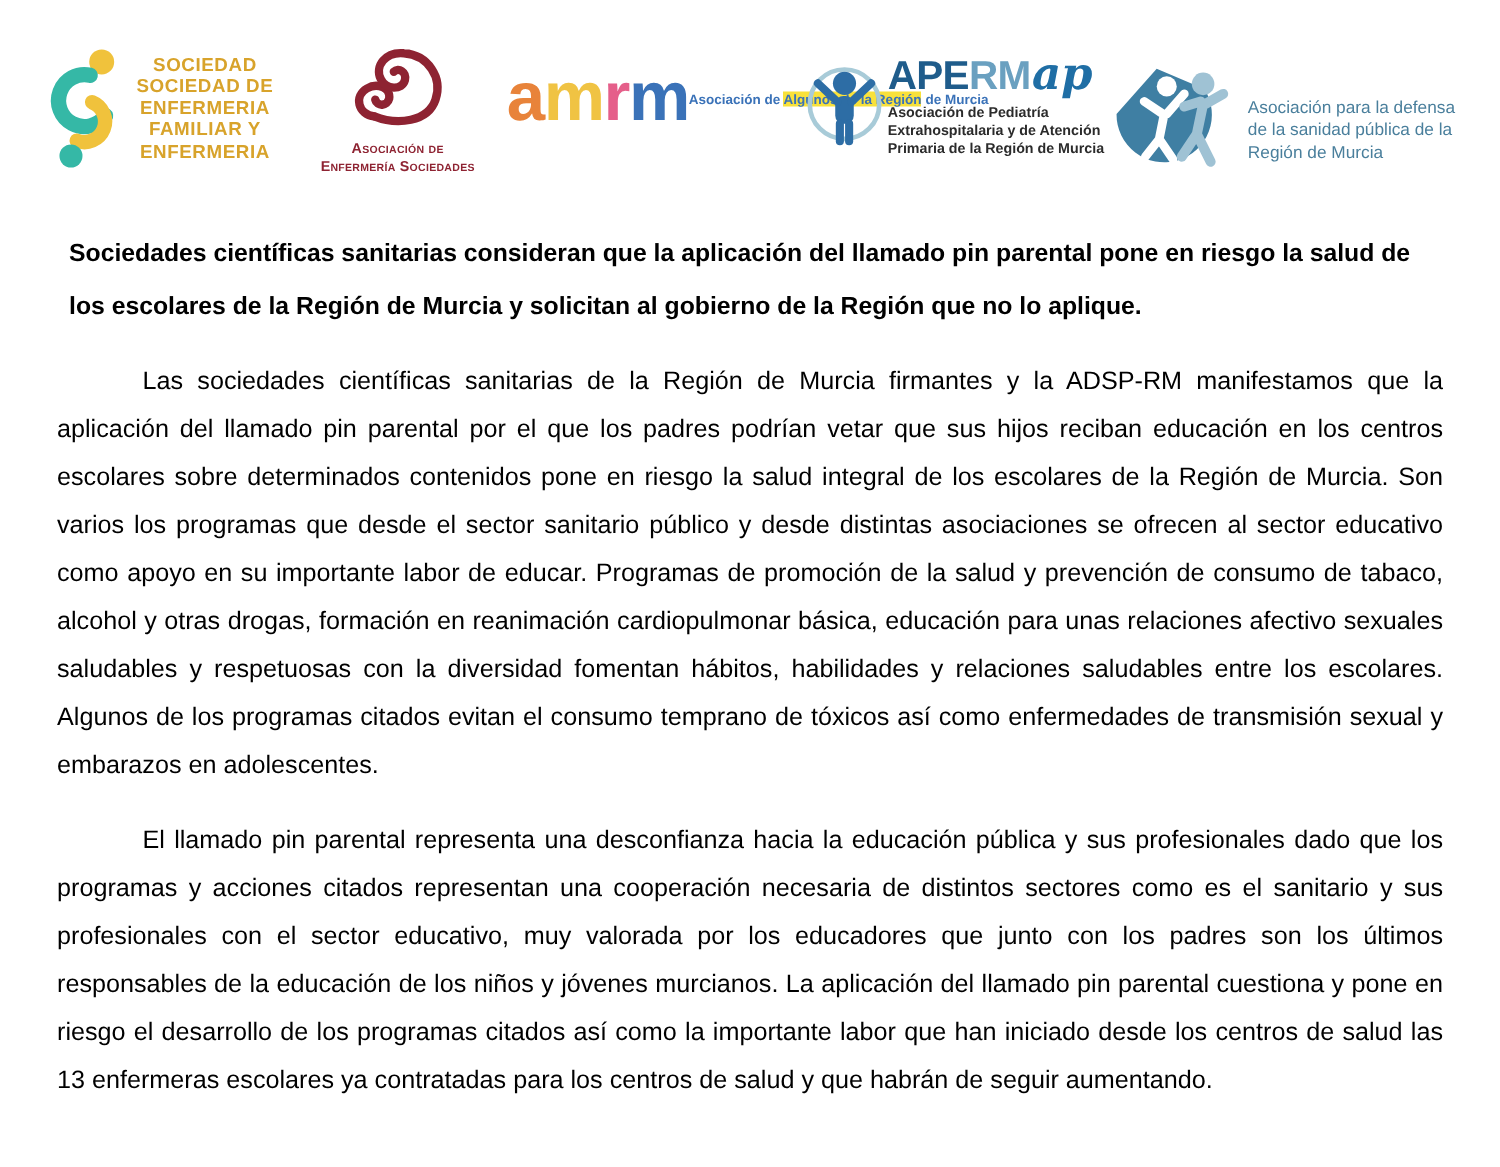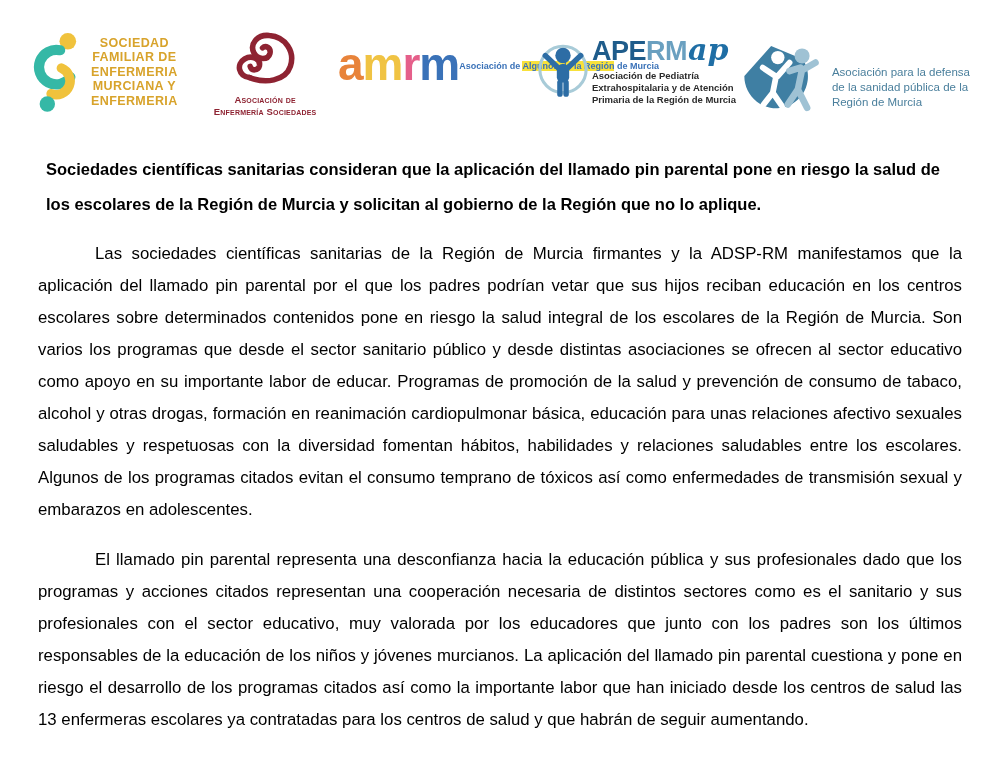--- a/index.html
+++ b/index.html
@@ -120,23 +120,23 @@
       <span class="semfyc-icon">
         <svg viewBox="0 0 100 140" aria-hidden="true">
           <circle cx="70" cy="22" r="13" fill="#f0c23c"></circle>
           <path d="M 58 36 A 27 27 0 1 0 74 78" fill="none" stroke="#35b8a6" stroke-width="16" stroke-linecap="round"></path>
           <path d="M 60 64 A 21 21 0 1 1 44 104" fill="none" stroke="#f0c23c" stroke-width="15" stroke-linecap="round"></path>
           <circle cx="38" cy="120" r="12" fill="#35b8a6"></circle>
         </svg>
       </span>
       <div class="semfyc-text">
         <div>SOCIEDAD</div>
-        <div>FAMILIAR DE</div>
+        <div>SOCIEDAD DE</div>
         <div>ENFERMERIA</div>
-        <div>MURCIANA Y</div>
+        <div>FAMILIAR Y</div>
         <div>ENFERMERIA</div>
       </div>
     </div>
 
     <div class="logo logo-aec">
       <span class="aec-icon">
         <svg viewBox="0 0 110 100" aria-hidden="true">
           <path d="M 30 80 C 12 78, 8 58, 22 50 C 34 43, 48 50, 46 61 C 44 69, 33 70, 31 62" fill="none" stroke="#8e2332" stroke-width="9" stroke-linecap="round"></path>
           <path d="M 30 80 C 55 90, 88 86, 96 62 C 104 38, 88 14, 62 12 C 42 10, 30 26, 37 40 C 43 52, 60 52, 63 41 C 65 32, 56 27, 51 32" fill="none" stroke="#8e2332" stroke-width="9" stroke-linecap="round"></path>
         </svg>

